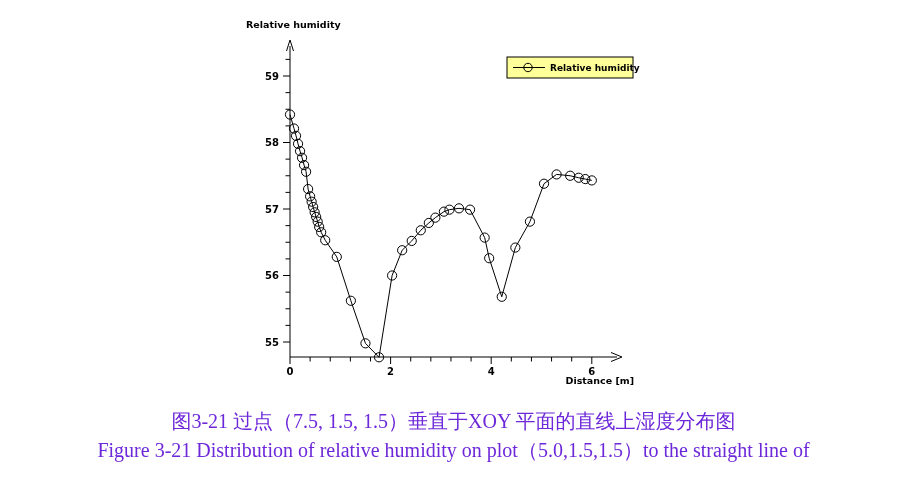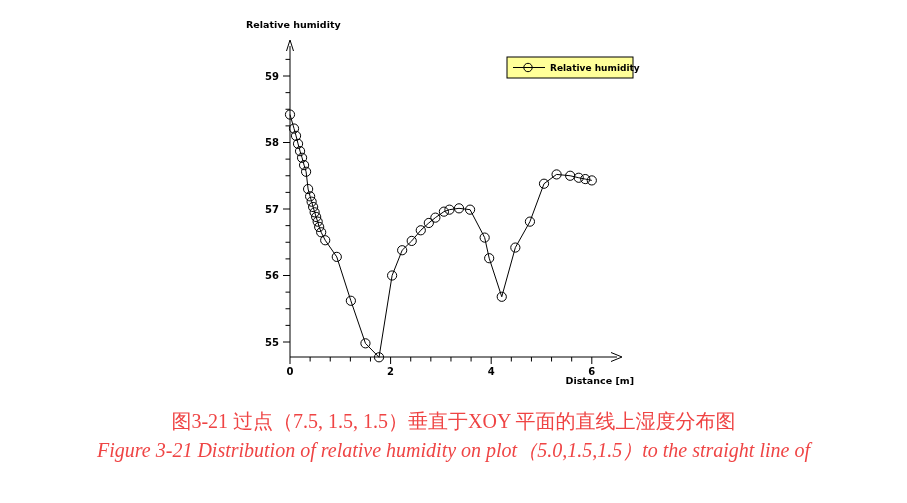--- a/index.html
+++ b/index.html
@@ -3,24 +3,24 @@
 <meta charset="utf-8">
 <style>
   html,body{margin:0;padding:0;background:#ffffff;}
   body{
     width:907px;height:503px;position:relative;overflow:hidden;
     font-family:"Liberation Sans","DejaVu Sans",sans-serif;
   }
   .chart-wrap{position:absolute;left:0;top:0;width:907px;height:400px;}
   .caption{
     position:absolute;left:0;top:406px;width:907px;text-align:center;
-    font-family:"Liberation Serif","DejaVu Serif",serif;color:#ef4444;
+    font-family:"Liberation Serif","DejaVu Serif",serif;color:#6d28d9;
   }
   .caption .zh{font-size:20px;line-height:30px;}
-  .caption .en{font-size:20px;line-height:28px;font-style:italic;}
+  .caption .en{font-size:20px;line-height:28px;}
   .caption .en2{font-size:20px;line-height:26px;}
 </style>
 </head>
 <body>
 
 <div class="chart-wrap">
   <svg width="907" height="400" viewBox="0 0 907 400" xmlns="http://www.w3.org/2000/svg">
       <g stroke="#000" stroke-width="1" fill="none">
         <line x1="290" y1="357" x2="290" y2="46"></line>
         <line x1="290" y1="40" x2="286.5" y2="51"></line>

